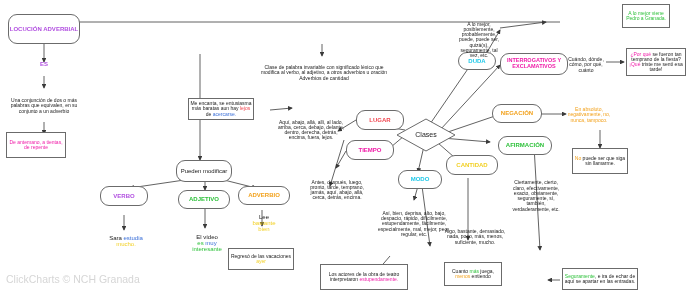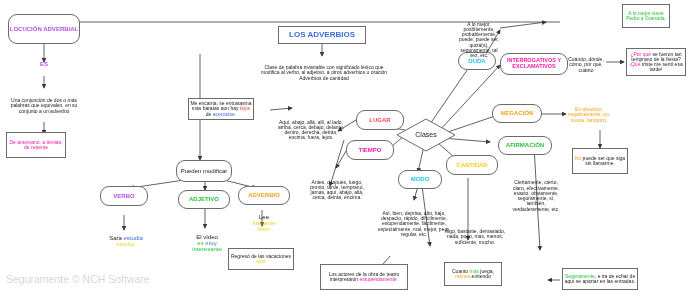--- a/index.html
+++ b/index.html
@@ -91,23 +91,20 @@
   </div>
 
   <div class="node plain t5 black" style="left:2px;top:86px;width:84px;height:40px;">
     <span>Una conjunción de dos o más palabras que equivalen, en su conjunto a un adverbio</span>
   </div>
 
   <div class="node rect t5 magenta" style="left:6px;top:132px;width:60px;height:26px;">
     <span>De antemano, a tientas, de repente</span>
   </div>
 
-  <div class="node rect t8 b blue" style="left:278px;top:26px;width:88px;height:18px;">
-    <span>LOS ADVERBIOS</span>
-  </div>
 
   <div class="node plain t5 black" style="left:260px;top:56px;width:128px;height:34px;">
     <span>Clase de palabra invariable con significado léxico que modifica al verbo, al adjetivo, a otros adverbios u oración Adverbios de cantidad</span>
   </div>
 
   <div class="node rounded t6 black" style="left:176px;top:160px;width:56px;height:22px;">
     <span>Pueden modificar</span>
   </div>
 
   <div class="node rounded t6 b purple" style="left:100px;top:186px;width:48px;height:20px;">
@@ -236,18 +233,18 @@
 
   <div class="node plain t5 black" style="left:508px;top:168px;width:56px;height:56px;">
     <span>Ciertamente, cierto, claro, efectivamente, exacto, obviamente, seguramente, sí, también, verdaderamente, etc.</span>
   </div>
 
   <div class="node rect t5" style="left:562px;top:268px;width:76px;height:22px;">
     <span><span class="green">Seguramente</span><span class="black">, e ira de echar de aquí se apartar en las entradas.</span></span>
   </div>
 
   <div class="wm">
-    <div>Seguramente © NCH Software</div>
+    <div>ClickCharts © NCH Granada</div>
     
     
   </div>
 
 </div>
 
 </body></html>

